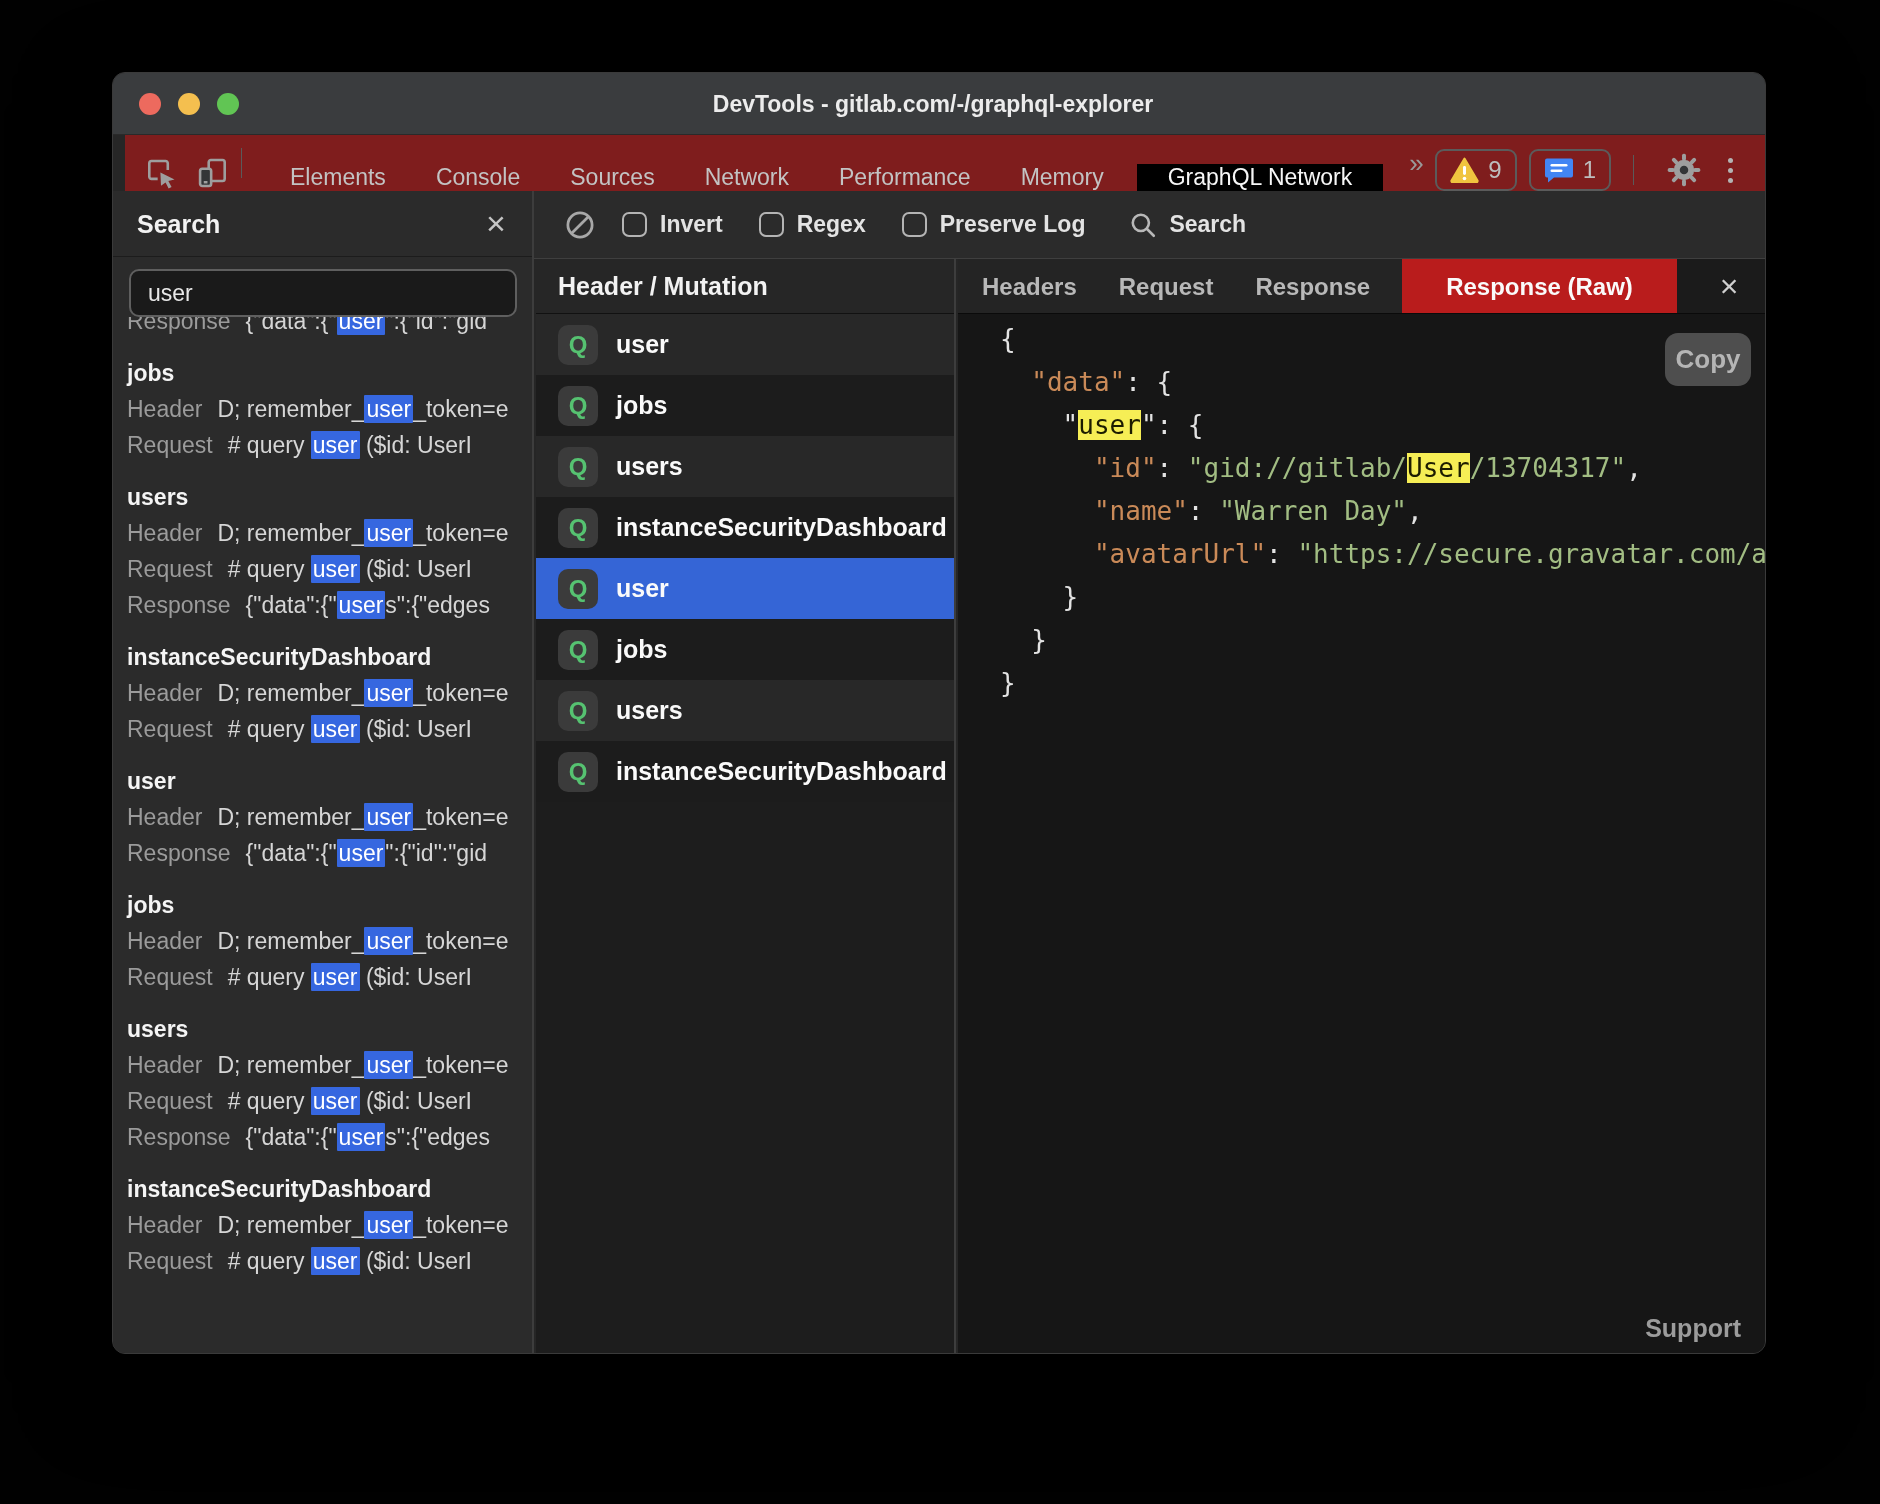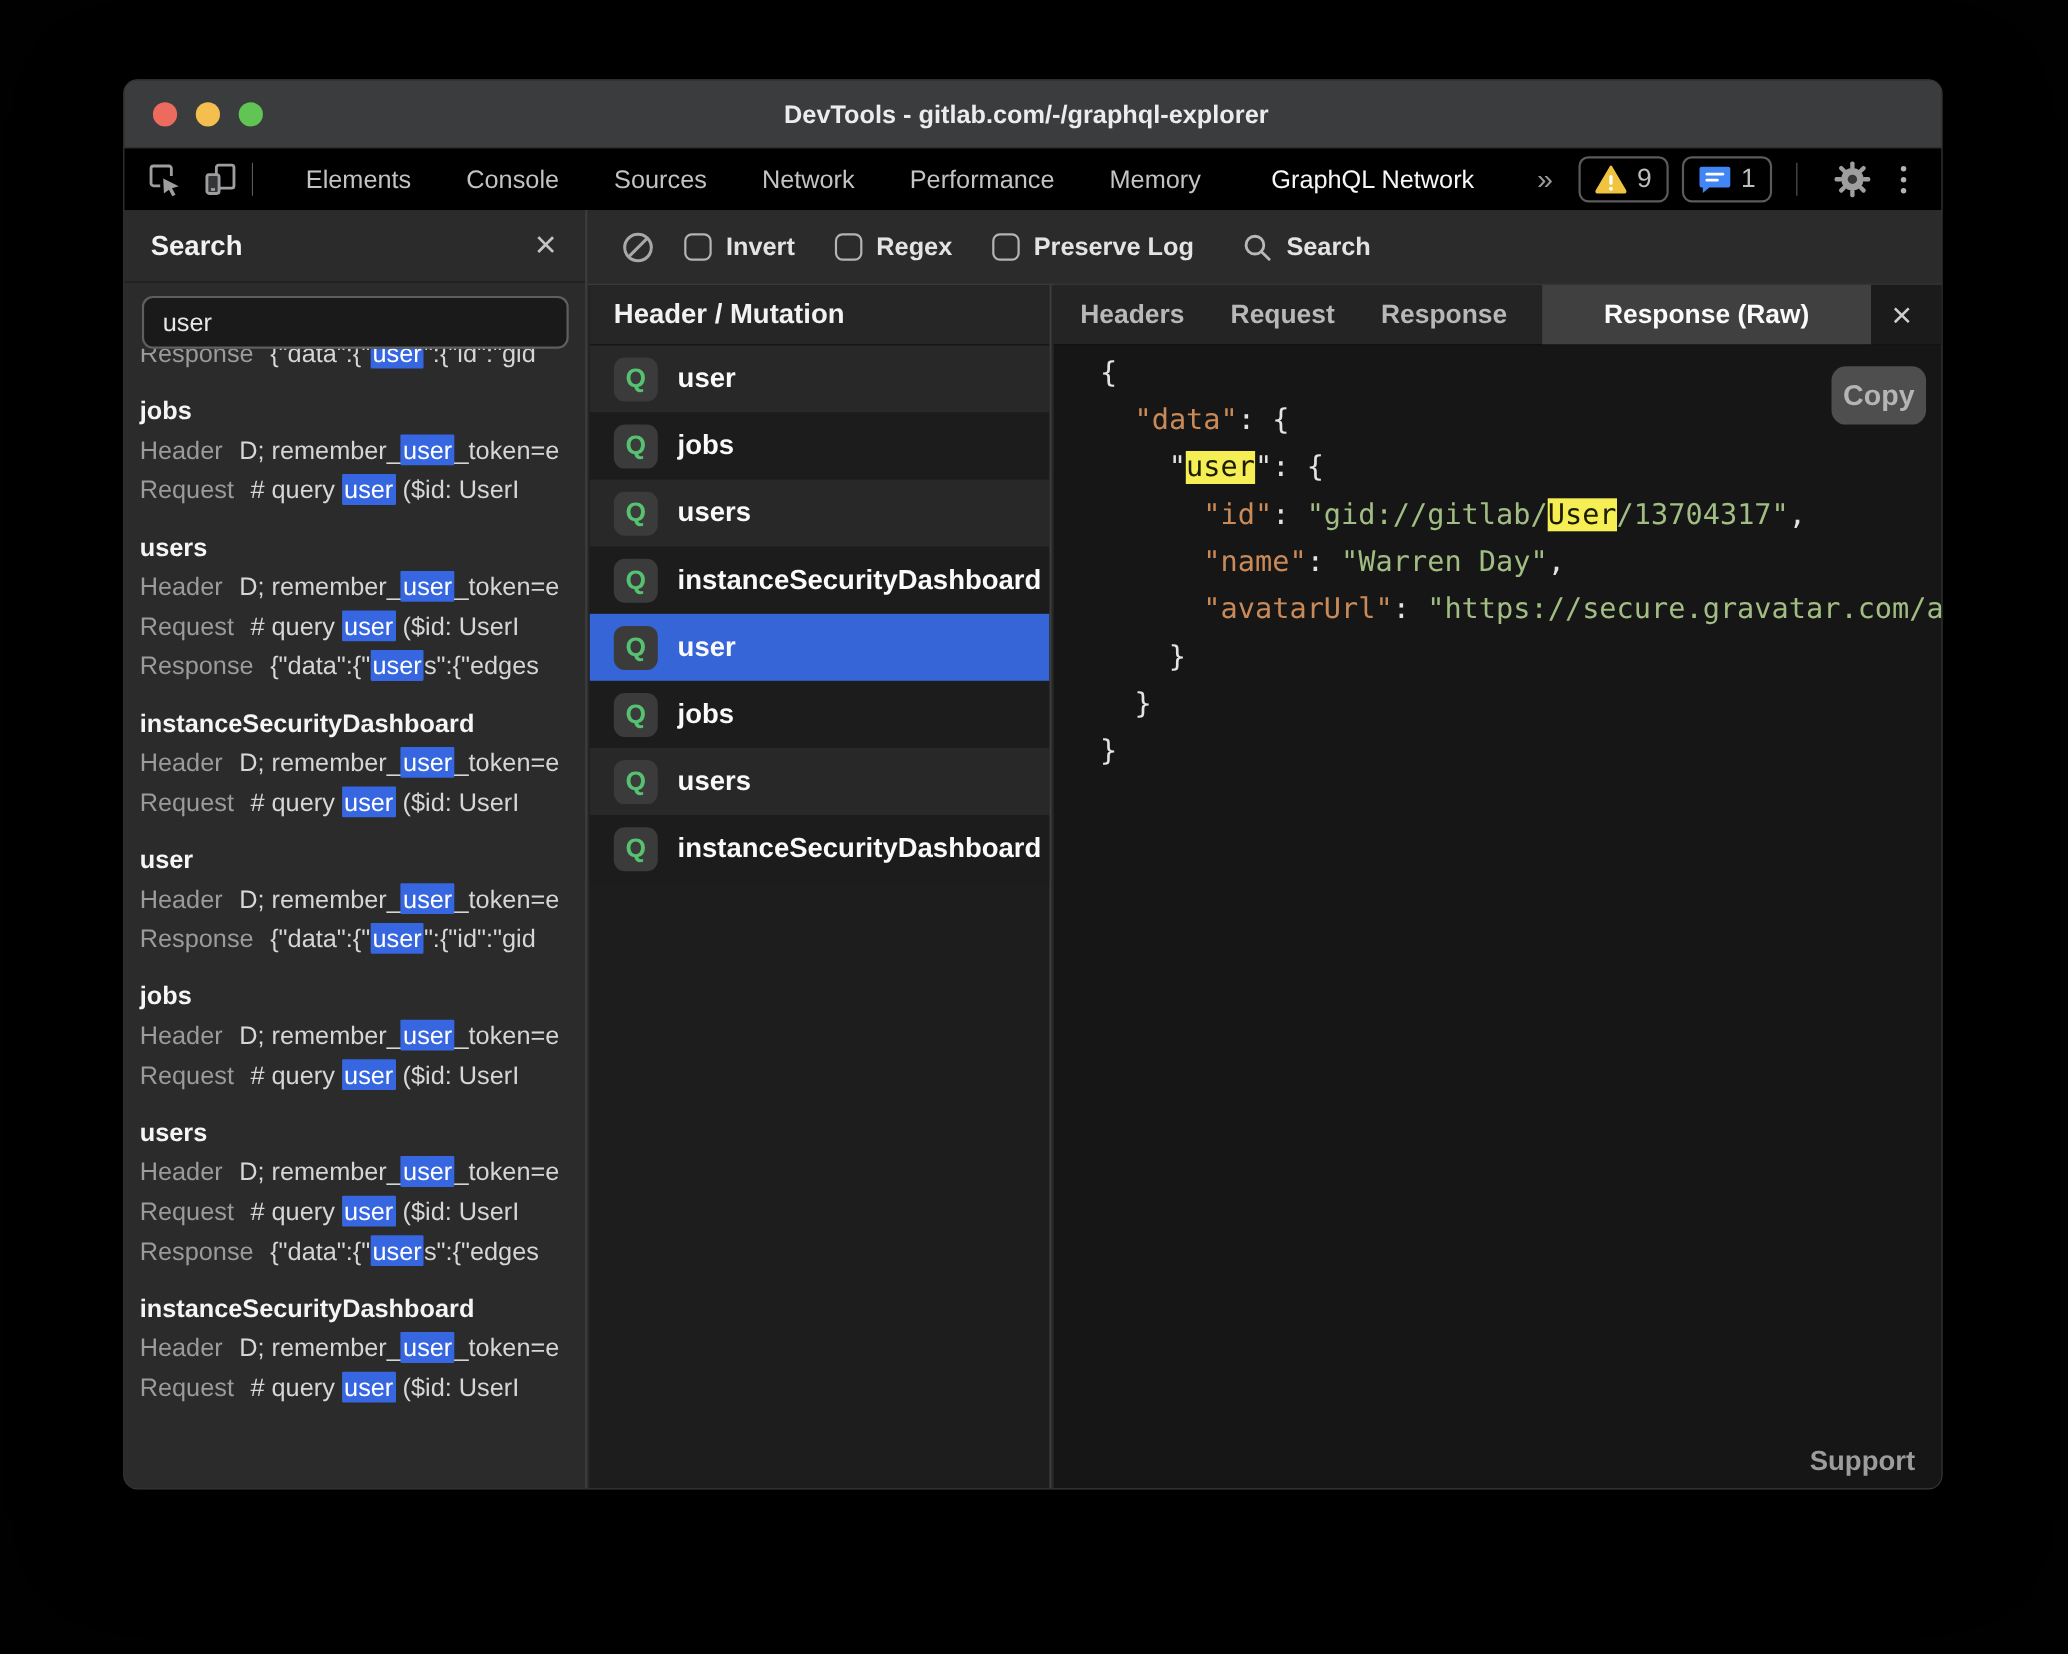--- a/index.html
+++ b/index.html
@@ -12,22 +12,22 @@
 
   
   .titlebar { position:absolute; left:0; top:0; right:0; height:62px; background:#3a3c3e;
               border-bottom:1px solid #2a2a2a; }
   .lights { position:absolute; left:26px; top:20px; display:flex; gap:17px; }
   .light { width:22px; height:22px; border-radius:50%; }
   .titlebar .title { position:absolute; left:0; right:12px; top:0; height:62px; line-height:62px;
               text-align:center; color:#ececec; font-weight:bold; font-size:23px; }
 
   
-  .toolbar { position:absolute; left:0; top:62px; right:0; height:56px; background:#000000;
-             display:flex; align-items:center; }
+  .toolbar { position:absolute; left:12px; top:62px; right:0; height:56px; background:#7f1d1d;
+             display:flex; align-items:flex-end; }
   .tb-icons { display:flex; align-items:center; padding-left:18px; gap:16px; }
   .tb-icon { width:36px; height:36px; display:flex; align-items:center; justify-content:center; }
   .tb-sep { width:1px; height:30px; background:#5a5a5a; margin:auto 10px; }
   .tb-tabs { display:flex; align-items:center; gap:50px; margin-left:38px; }
   .tb-tab { color:#c3c3c3; font-size:23px; white-space:nowrap; }
   .tb-tab-active { display:flex; align-items:center; background:#000; color:#f7f7f7;
                    font-size:23px; padding:0 31px; margin-left:33px; white-space:nowrap; }
   .tb-more { color:#9a9a9a; font-size:26px; margin-left:26px; align-self:center; }
   .tb-right { margin-left:auto; display:flex; align-items:center; gap:12px; padding-right:26px; }
   .badge { display:flex; align-items:center; gap:9px; border:2px solid #5b5b5b; border-radius:9px;
@@ -84,22 +84,22 @@
              flex:0 0 auto; }
   .q-label { color:#fafafa; font-weight:600; font-size:25px; white-space:nowrap; }
 
   
   .dpanel { position:absolute; left:845px; top:186px; right:0; bottom:0; background:#161616; }
   .d-tabs { position:absolute; left:0; top:0; right:0; height:55px; background:#242424;
             display:flex; align-items:stretch; border-bottom:1px solid #0a0a0a; }
   .d-tab { color:#b8b8b8; font-size:24px; font-weight:bold; line-height:55px; margin-left:42px;
            white-space:nowrap; }
   .d-tab:first-child { margin-left:24px; }
-  .d-tab-active { background:#404040; color:#fafafa; font-size:24px; font-weight:bold;
-                  line-height:55px; padding:0 56px; margin-left:32px; white-space:nowrap; }
+  .d-tab-active { background:#b91c1c; color:#fafafa; font-size:24px; font-weight:bold;
+                  line-height:55px; padding:0 44px; margin-left:32px; white-space:nowrap; }
   .d-tab-rest { flex:1; background:#1b1b1b; position:relative; }
   .d-close { position:absolute; right:14px; top:5px; width:44px; height:44px; color:#cfcfcf;
              font-size:32px; font-weight:300; text-align:center; line-height:44px; }
   .copy-btn { position:absolute; right:14px; top:74px; width:86px; height:53px; background:#4e4e4e;
               border-radius:13px; color:#b5b5b5; font-weight:bold; font-size:26px;
               display:flex; align-items:center; justify-content:center; }
   .json { position:absolute; left:42px; top:59px; right:0; bottom:0; overflow:hidden;
           font-family:"DejaVu Sans Mono", monospace; font-size:26px; line-height:43px;
           white-space:pre; }
   .json .k { color:#ca8a58; }

